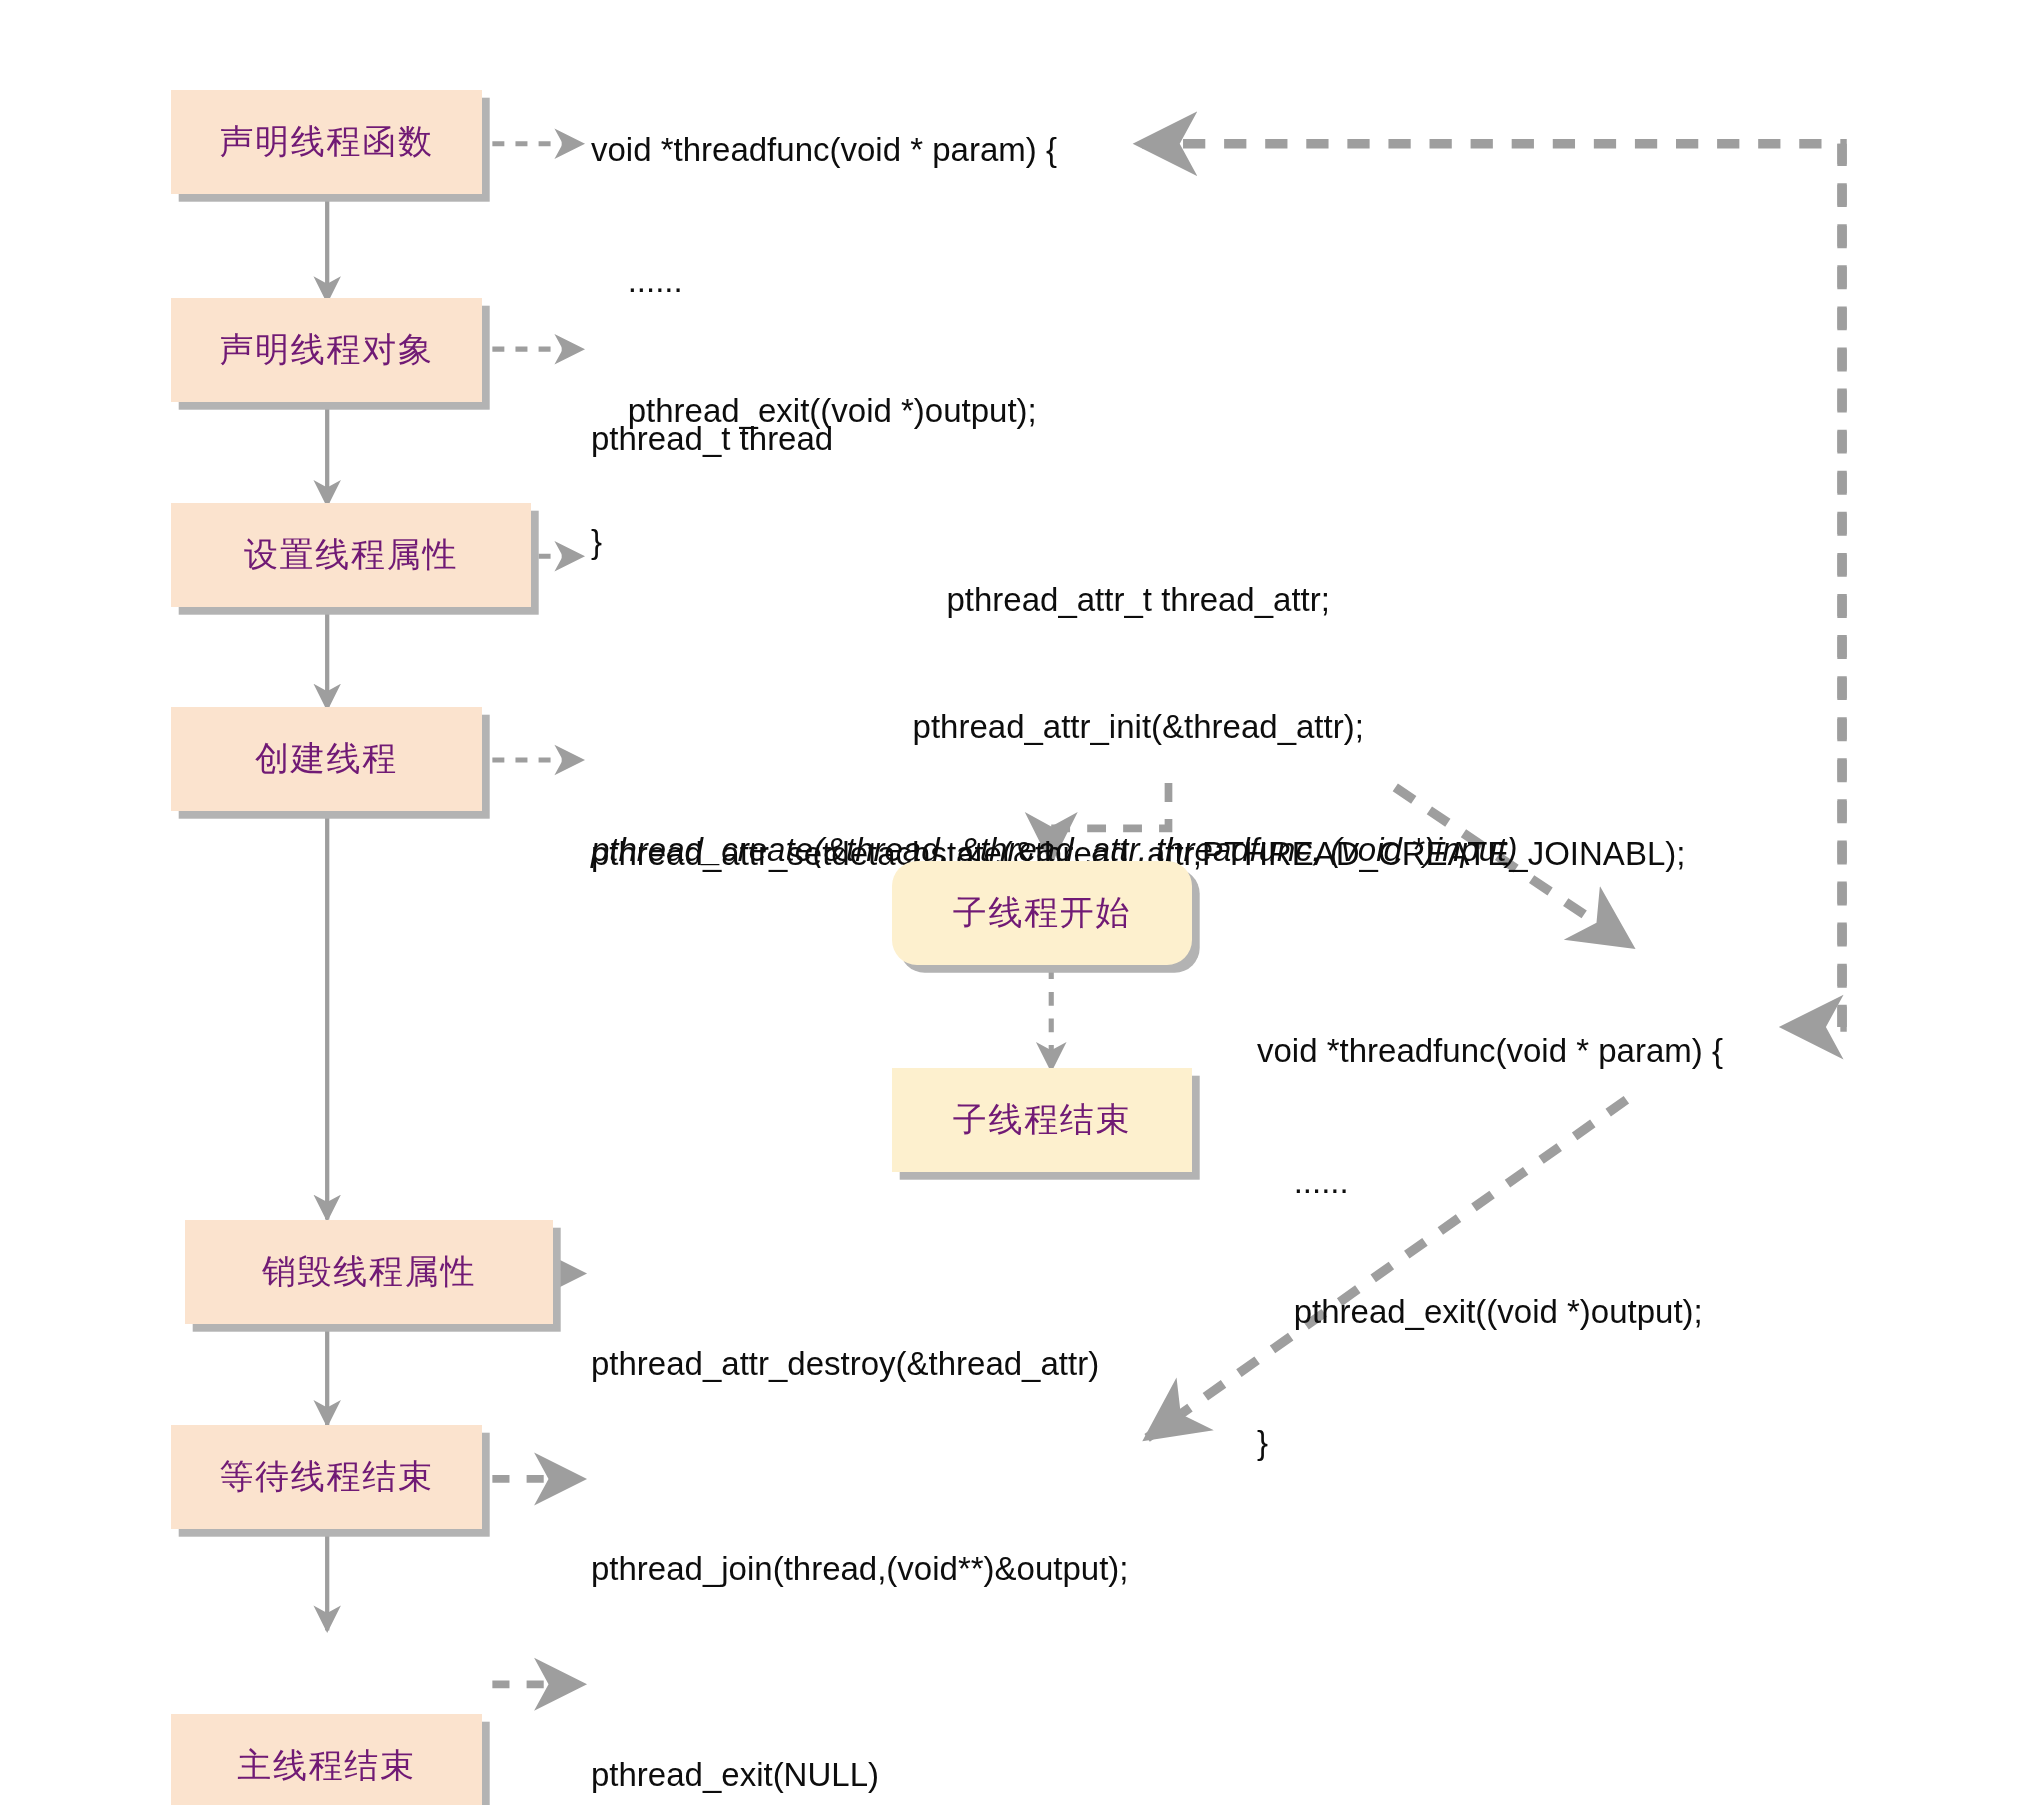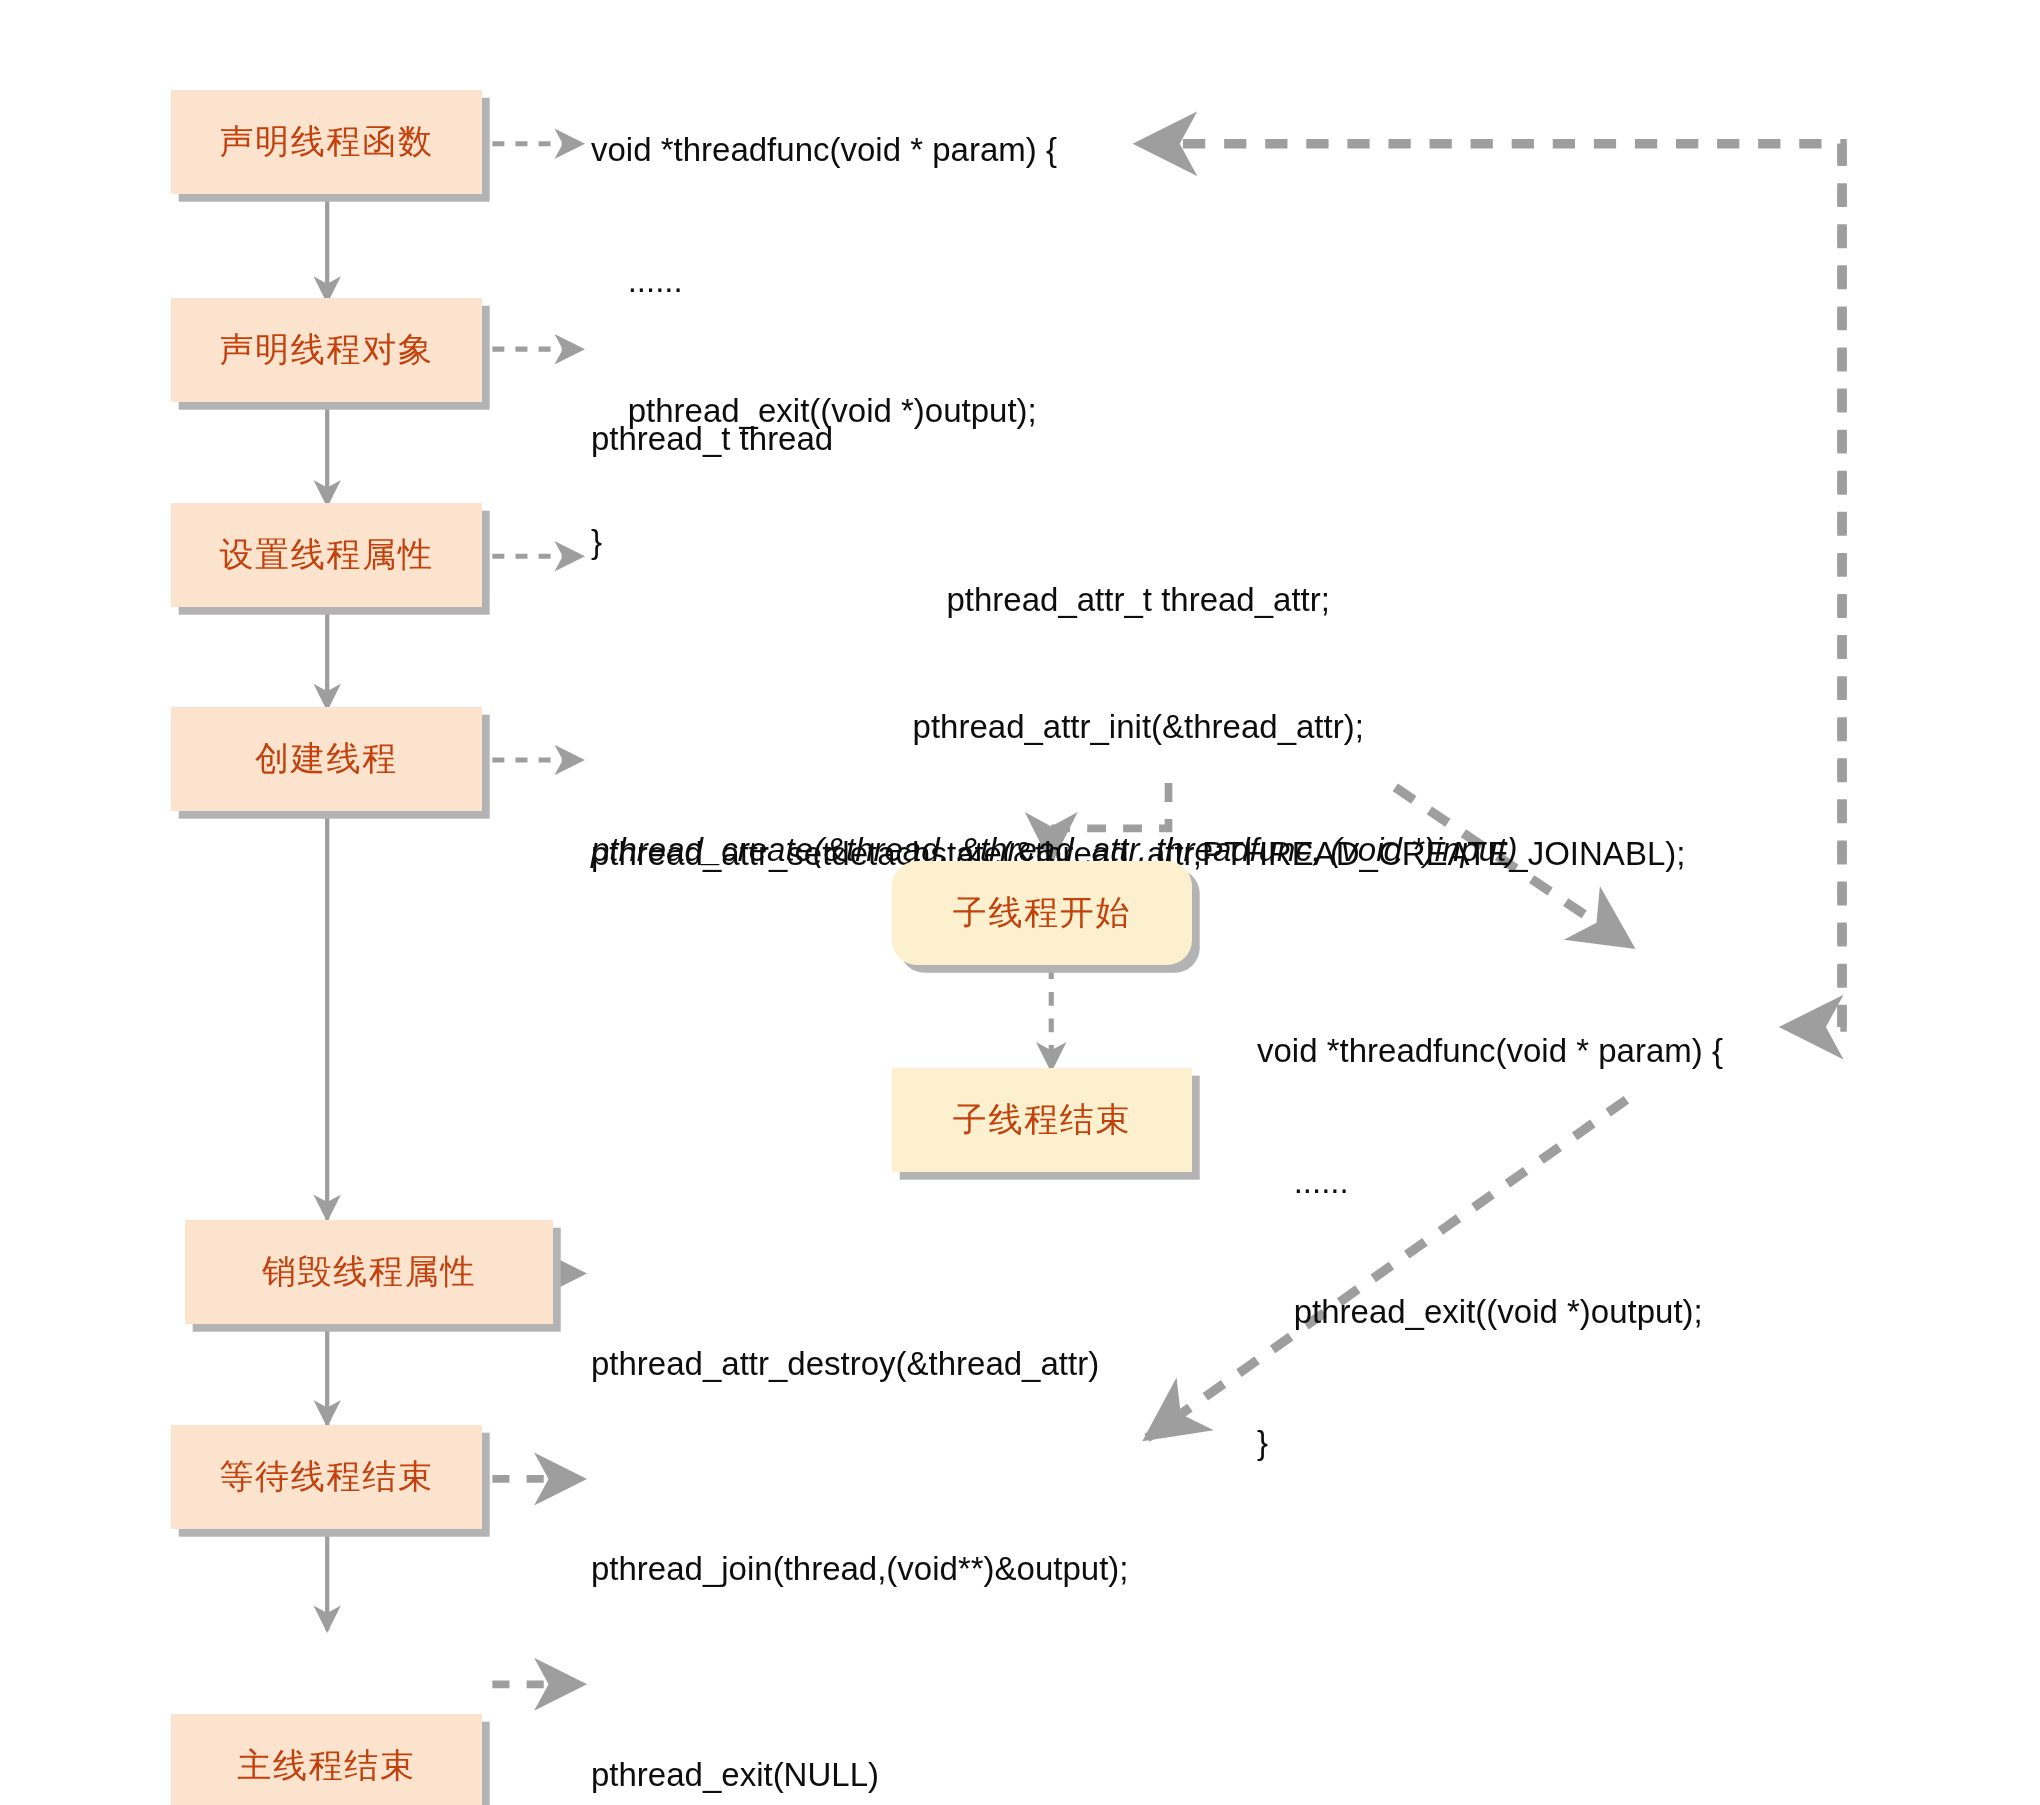--- a/index.html
+++ b/index.html
@@ -24,21 +24,21 @@
     width: 2040px;
     height: 1805px;
     pointer-events: none;
   }
   .node {
     position: absolute;
     box-sizing: border-box;
     display: flex;
     align-items: center;
     justify-content: center;
-    color: #c2410c;
+    color: #701a75;
     font-size: 34px;
     letter-spacing: 1.7px;
     box-shadow: 7.7px 7.7px 0 0 #b3b3b3;
     z-index: 3;
     text-align: right;
   }
   .node.peach {
     background: #fbe3ce;
   }
   .node.yellow {
@@ -108,21 +108,21 @@
   </svg>
 
   <div class="node peach" style="left:171px; top:90px; width:311px; height:104px;">
     <span>声明线程函数</span>
   </div>
 
   <div class="node peach" style="left:171px; top:298px; width:311px; height:104px;">
     <span>声明线程对象</span>
   </div>
 
-  <div class="node peach" style="left:171px; top:503px; width:311px; height:104px;">
+  <div class="node peach" style="left:171px; top:503px; width:360px; height:104px;">
     <span>设置线程属性</span>
   </div>
 
   <div class="node peach" style="left:171px; top:707px; width:311px; height:104px;">
     <span>创建线程</span>
   </div>
 
   <div class="node peach" style="left:185px; top:1220px; width:368px; height:104px;">
     <span>销毁线程属性</span>
   </div>

